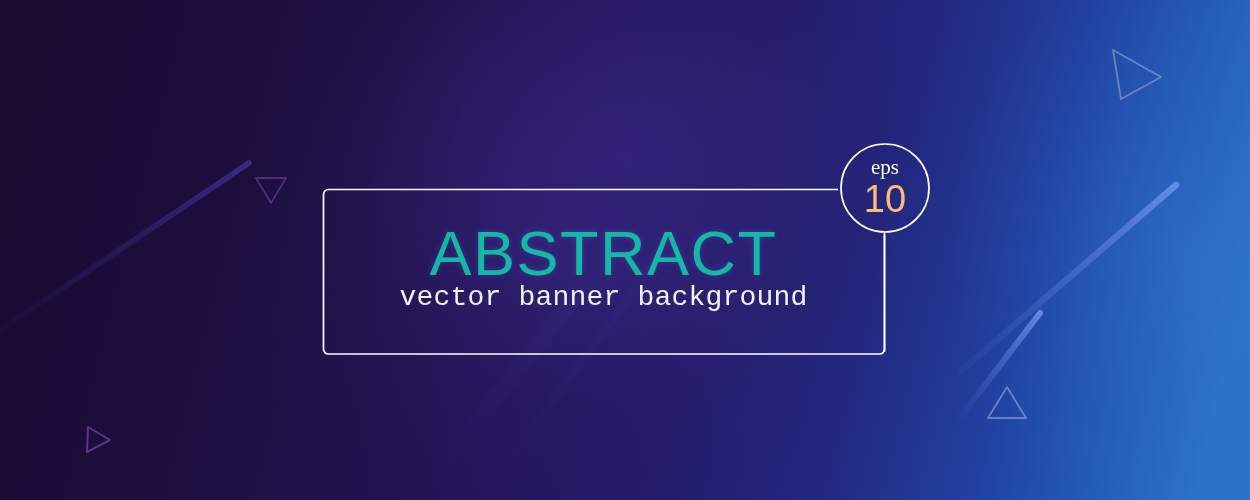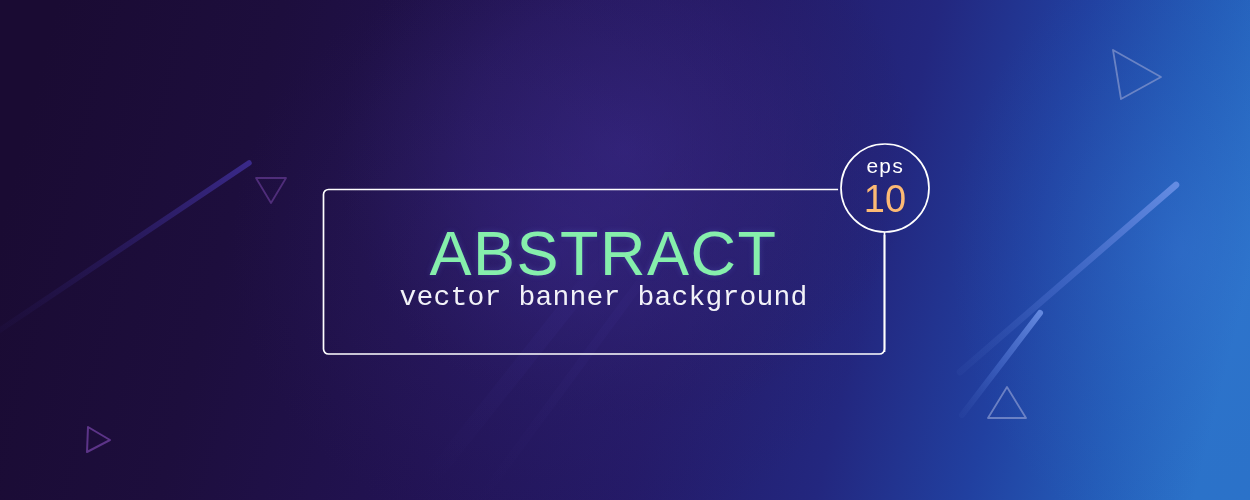--- a/index.html
+++ b/index.html
@@ -28,21 +28,21 @@
     width: 1250px;
     height: 500px;
     pointer-events: none;
   }
   .title {
     position: absolute;
     left: 323px;
     top: 222px;
     width: 561px;
     text-align: center;
-    color: #86efac;
+    color: #14b8a6;
     font-size: 63px;
     font-weight: 300;
     letter-spacing: 1.5px;
     line-height: 1.0;
     font-family: "Liberation Sans", sans-serif;
     text-shadow: 0 0 6px rgba(120,130,255,0.22);
   }
   .subtitle {
     position: absolute;
     left: 323px;
@@ -59,21 +59,21 @@
   .badge-eps {
     position: absolute;
     left: 845px;
     top: 157px;
     width: 80px;
     text-align: center;
     color: #ffffff;
     font-size: 21px;
     font-weight: 300;
     line-height: 1.0;
-    font-family: Liberation Mono, monospace;
+    font-family: Liberation Serif, serif;
   }
   .badge-ten {
     position: absolute;
     left: 845px;
     top: 180px;
     width: 80px;
     text-align: center;
     color: #fdba74;
     font-size: 38px;
     font-weight: 300;

